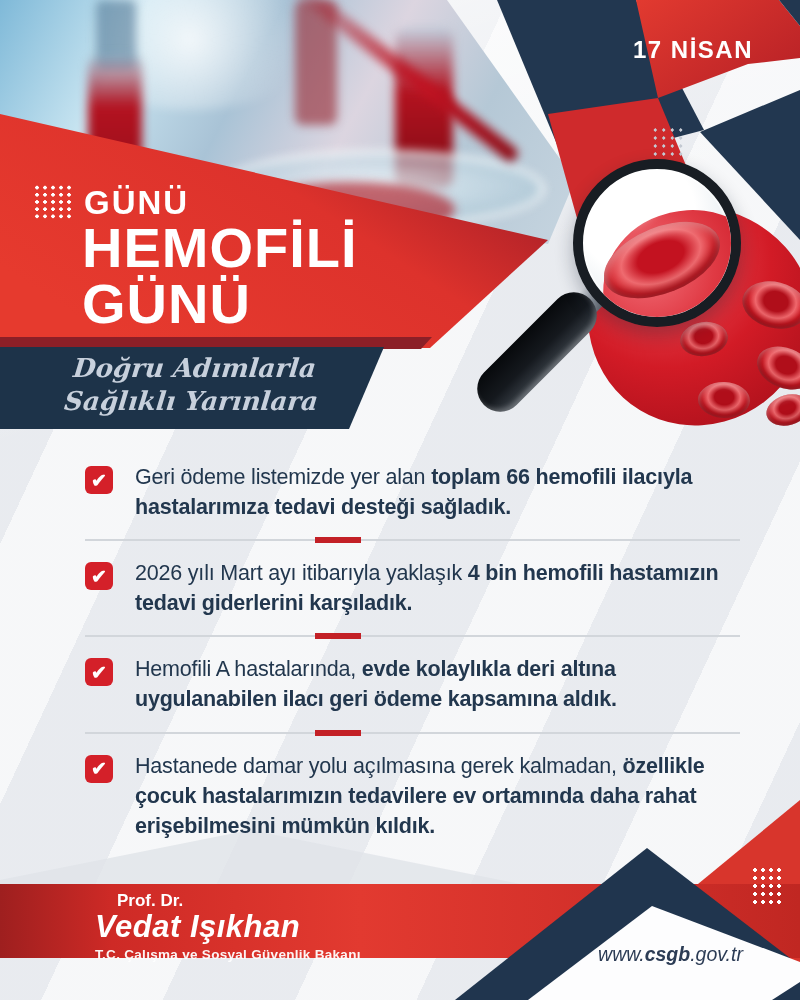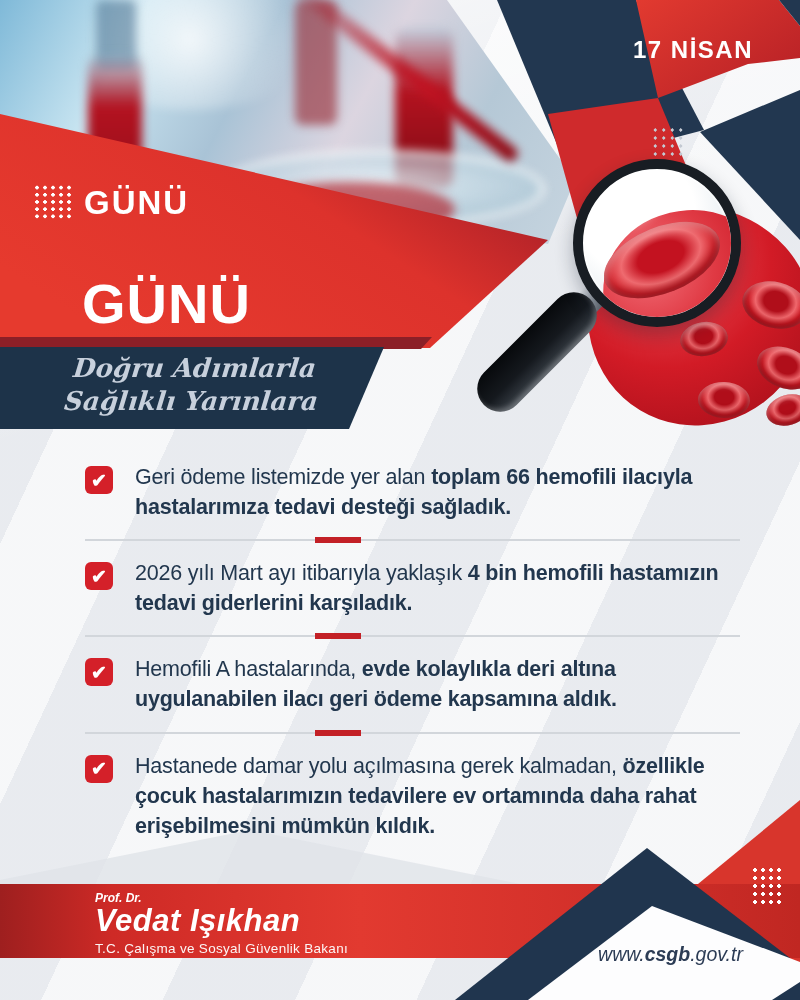--- a/index.html
+++ b/index.html
@@ -92,23 +92,23 @@
   .item { display:flex; gap:22px; align-items:flex-start; }
   .check { flex:0 0 auto; width:28px; height:28px; margin-top:4px; border-radius:6px;
     background:#d42029; color:#fff; font-size:19px; font-weight:700;
     display:flex; align-items:center; justify-content:center; }
   .itext { color:#22374e; font-size:21.5px; line-height:1.4; letter-spacing:-0.2px; }
   .itext b { font-weight:700; }
   .divider { position:relative; height:2px; background:#d2d6db; margin:17px 0 17px 0; }
   .divider .redbar { position:absolute; left:230px; top:-2px; width:46px; height:6px; background:#c32026; }
   
   .minister { position:absolute; left:95px; top:891px; z-index:5; color:#fff; }
-  .m-title { font-style:italic; font-weight:600; font-size:12px; }
+  .m-title { font-weight:600; font-size:17px;margin-left:22px; }
   .m-name  { font-style:italic; font-weight:800; font-size:31px; letter-spacing:.5px; line-height:1.05; }
-  .m-role  { font-size:13.5px; font-weight:400; letter-spacing:.3px; margin-top:3px; opacity:.95; }
+  .m-role  { font-size:13.5px; font-weight:700; letter-spacing:.3px; margin-top:3px; opacity:.95; }
   .website { position:absolute; left:578px; top:943px; width:185px; z-index:6;
     text-align:center; font-style:italic; font-size:19.5px; color:#2c3c55; }
   .website b { font-weight:800;margin-top:20px; }
 </style>
 </head>
 <body>
 
 <div class="canvas">
 
   <div class="photo">
@@ -182,20 +182,21 @@
     <div class="handle"></div>
     <div class="lens">
       <div class="lens-blood"></div>
       <div class="lens-cell"></div>
       <div class="lens-shine"></div>
     </div>
   </div>
 
   <div class="badge">17 NİSAN</div>
   <div class="kicker">GÜNÜ</div>
+  <div class="title1">HEMOFİLİ</div>
   <div class="title2">GÜNÜ</div>
   <div class="tagline">
     <div>Doğru Adımlarla</div>
     <div>Sağlıklı Yarınlara</div>
   </div>
 
   <div class="list">
     <div class="item">
       <span class="check">✔</span>
       <span class="itext"><span>Geri ödeme listemizde yer alan </span><b>toplam 66 hemofili ilacıyla hastalarımıza tedavi desteği sağladık.</b></span>

